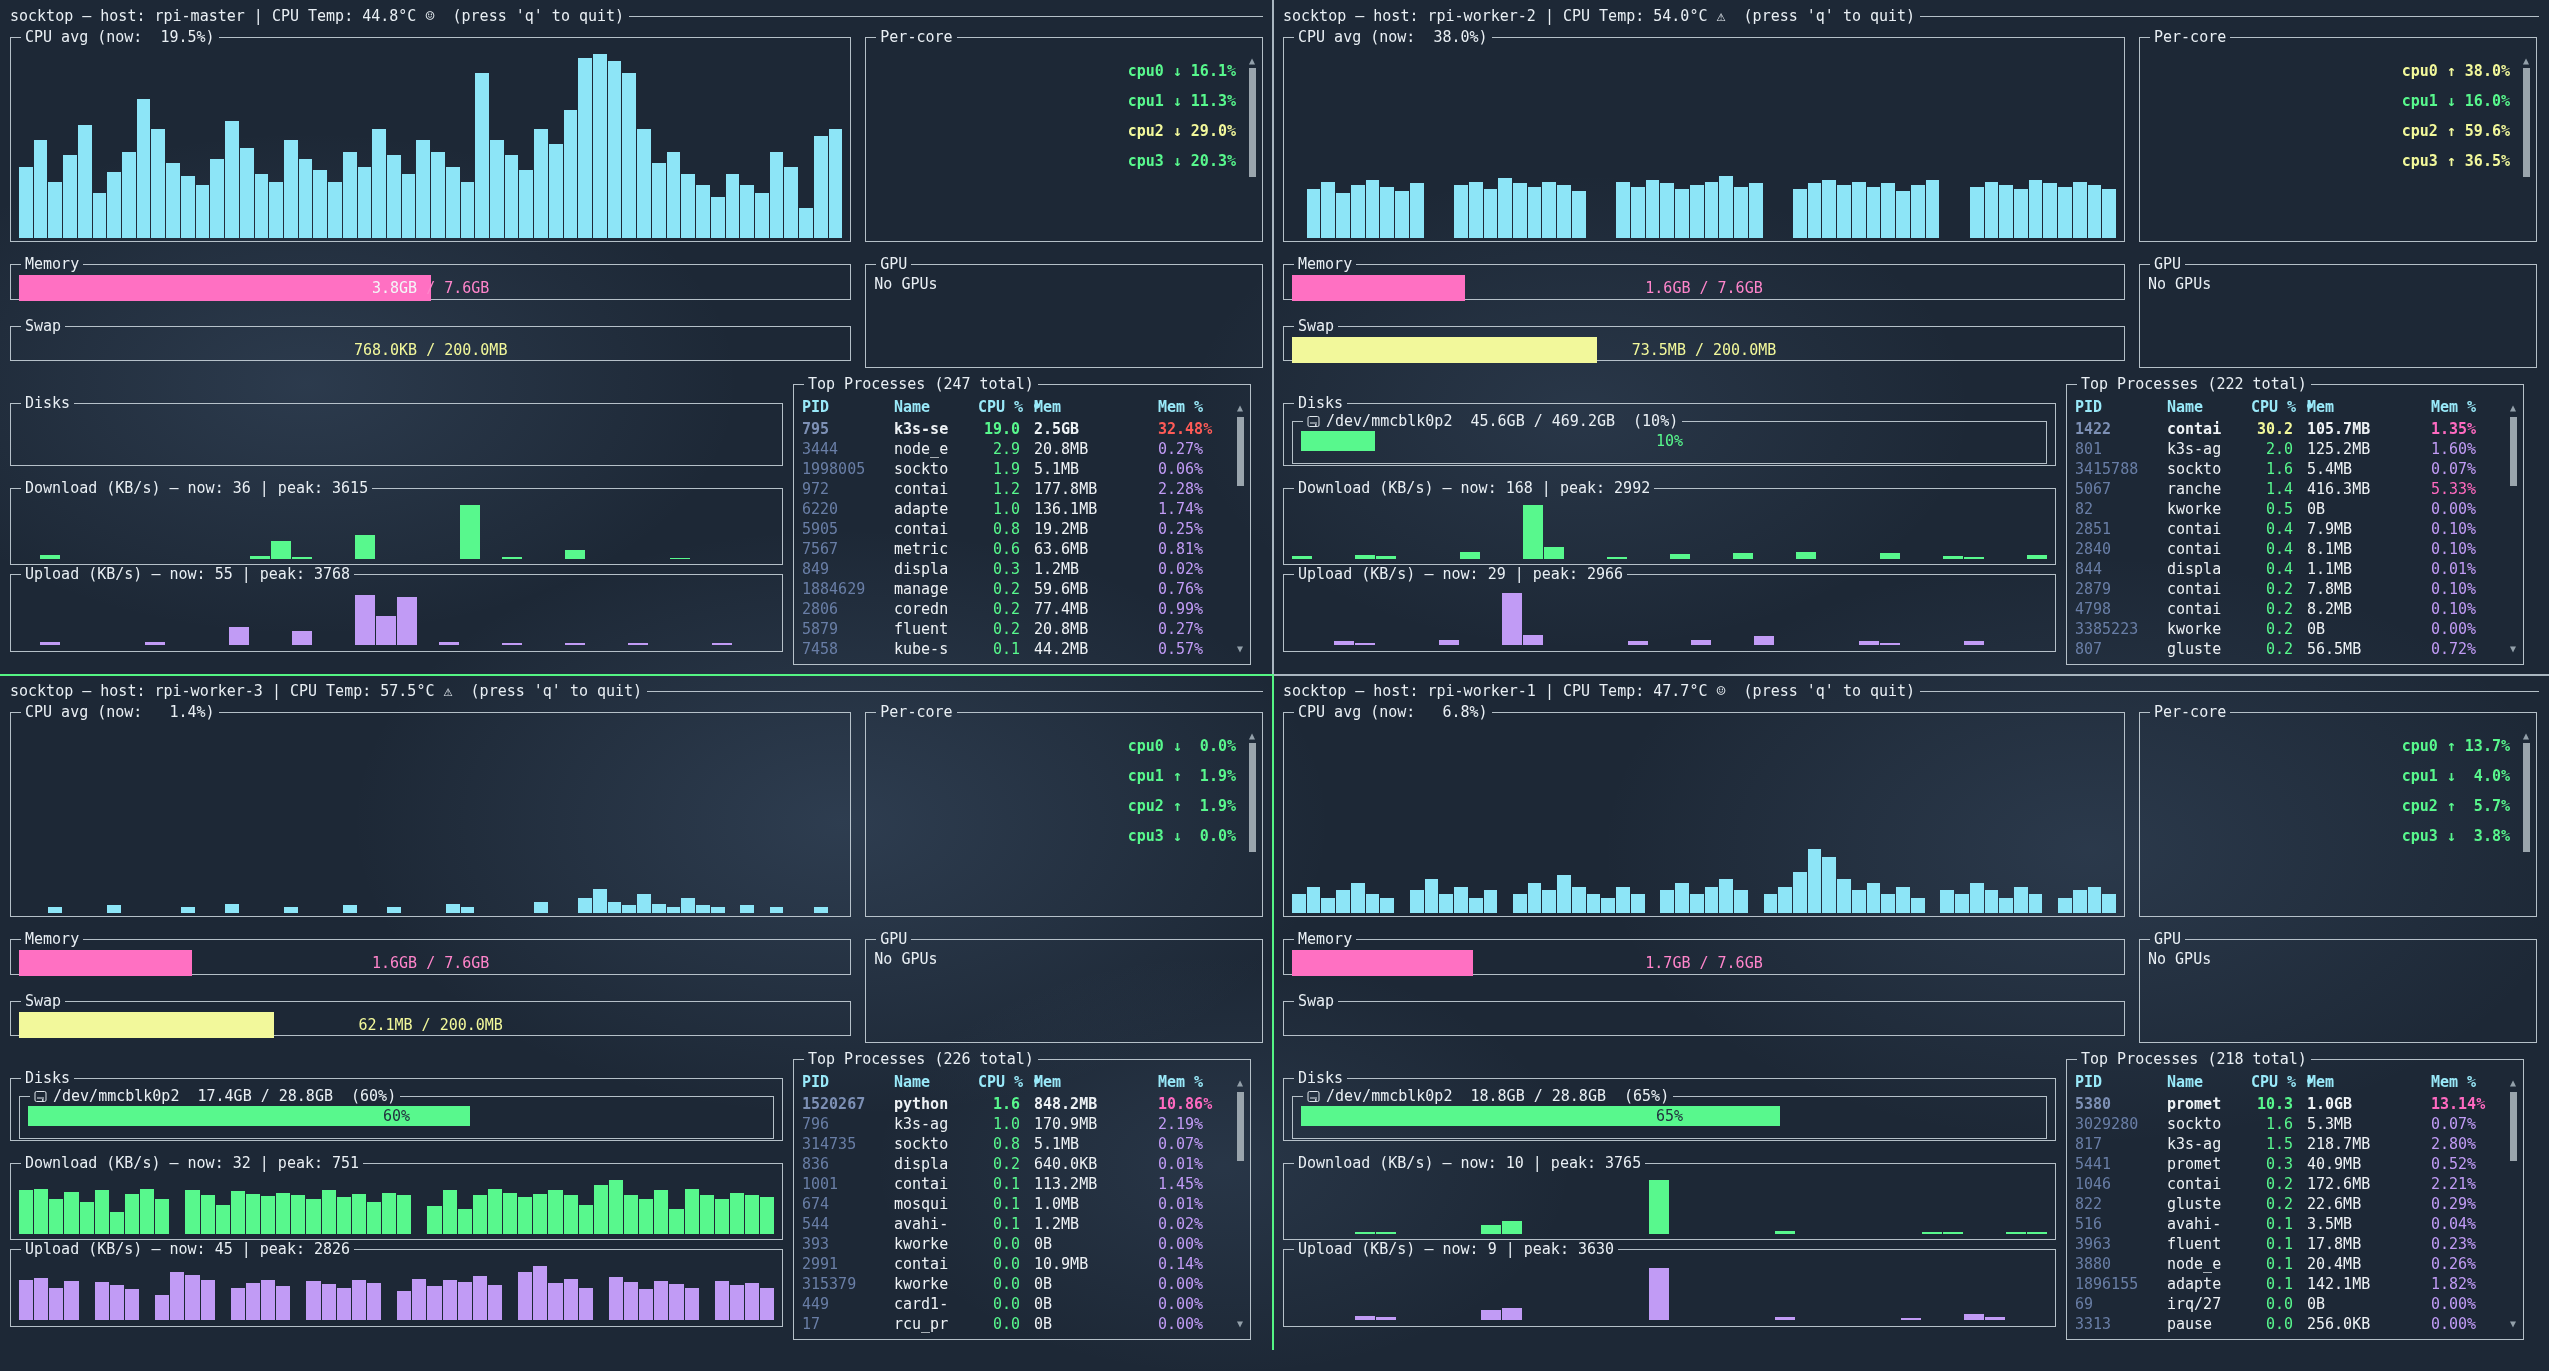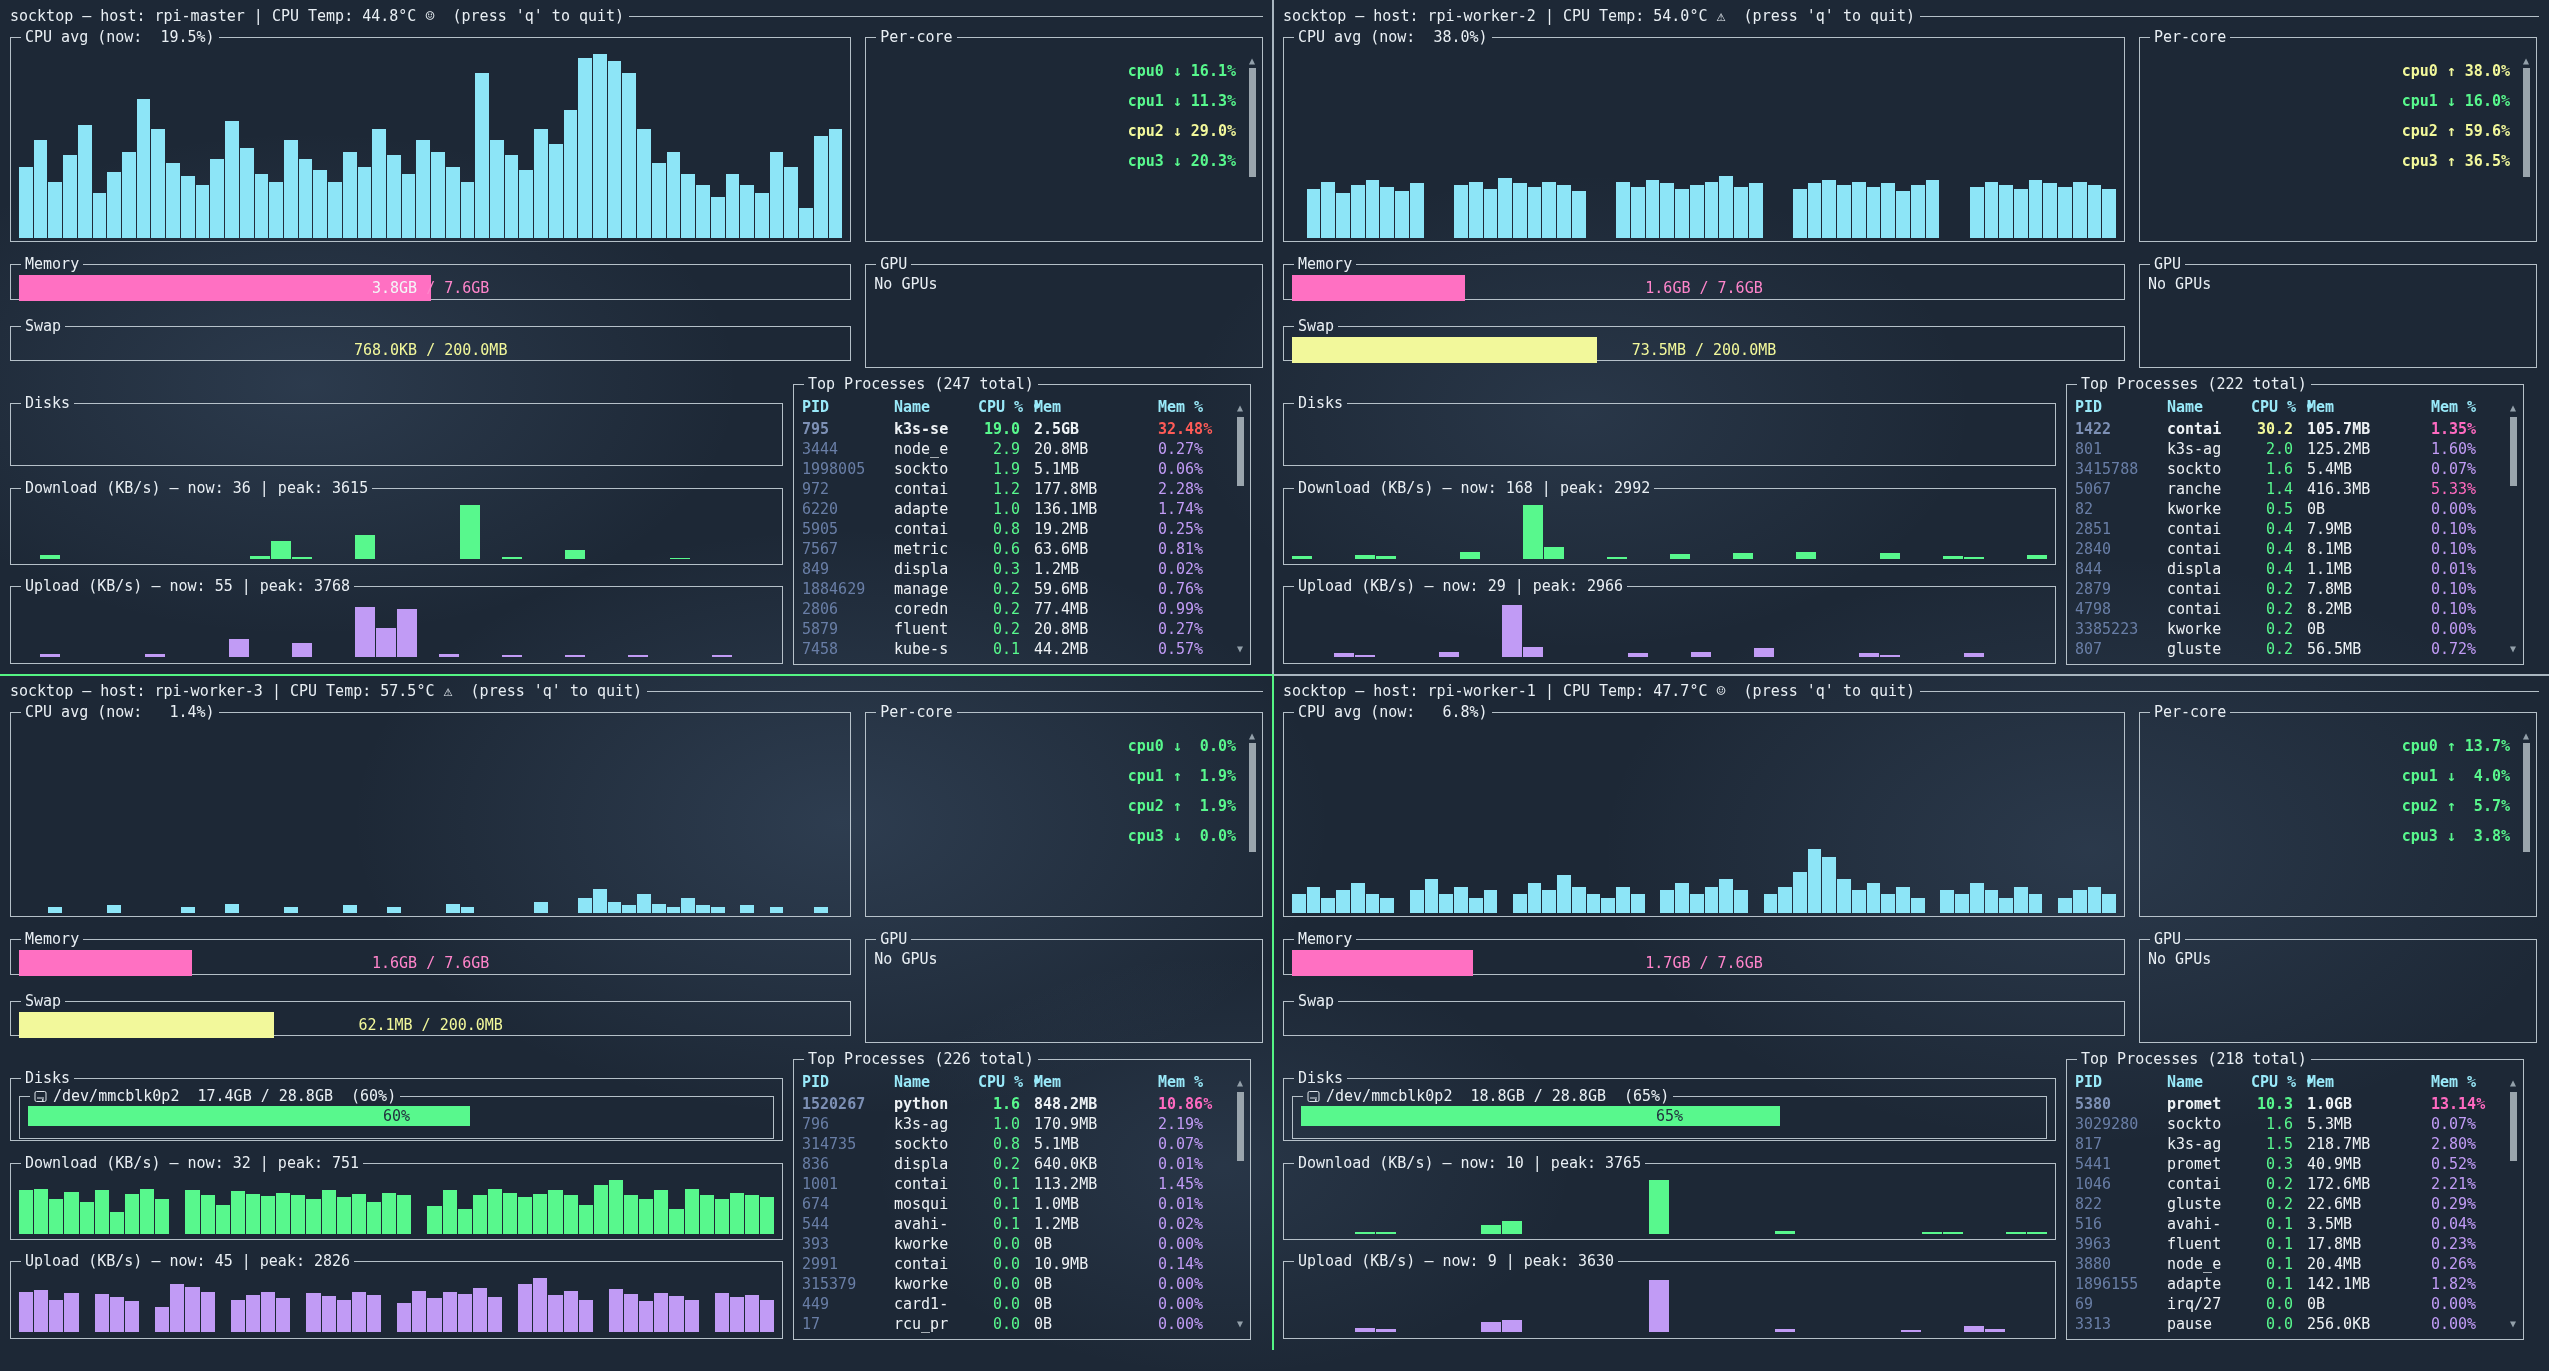--- a/index.html
+++ b/index.html
@@ -38,21 +38,21 @@
   .mem-box{height:45px;}
   .swap-box{height:44px; margin-top:17px;}
   .gpu-box{width:398px; height:113px; margin-left:14px;}
   .gpu-text{margin-top:2px;}
   .rowC{display:flex;}
   .colL2{width:773px; margin-top:19px;}
   .disks-box{height:72px; padding:0 6px 3px 6px;}
   .disk-inner{margin-top:0; padding:0 6px 3px 6px; height:52px;}
   .disk-legend{display:inline-flex; align-items:center; gap:6px;}
   .down-box{height:86px; margin-top:13px;}
-  .up-box{height:87px; margin-top:12px;}
+  .up-box{height:87px; }
   .proc-box{width:458px; height:290px; margin-left:10px; position:relative;}
   .bars{display:flex; align-items:flex-end; gap:1px;}
   .bars i{flex:1 1 0; display:block; min-width:1px;}
   .cpu-bars{height:188px; margin-top:4px;}
   .net-bars{height:56px; margin-top:6px;}
   .b-cyan{background:var(--cyan);} .b-green{background:var(--green);}
   .b-yellow{background:var(--yellow);} .b-purple{background:var(--purple);}
   .percore-rows{margin-top:4px; padding-right:16px;}
   .percore-row{display:flex; align-items:flex-end; height:30px;}
   .spark{flex:1; height:26px; display:flex; align-items:flex-end; gap:1px; margin-right:6px;}
@@ -677,20 +677,31 @@
       </div>
       <fieldset class="box gpu-box">
         <legend>GPU</legend>
         <div class="gpu-text">No GPUs</div>
       </fieldset>
     </div>
     <div class="rowC">
       <div class="colL2">
         <fieldset class="box disks-box">
           <legend>Disks</legend>
+          <fieldset class="box disk-inner">
+            <legend class="disk-legend"><span class="disk-icon"><svg width="13" height="13" viewBox="0 0 13 13">
+                        <rect x="1" y="1.5" width="11" height="10" rx="1.5" fill="none" stroke="#dfe6ec" stroke-width="1"></rect>
+                        <line x1="3" y1="8" x2="10" y2="8" stroke="#dfe6ec" stroke-width="1"></line>
+                        <circle cx="8.8" cy="10" r="0.9" fill="#dfe6ec"></circle>
+                      </svg></span><span>/dev/mmcblk0p2  45.6GB / 469.2GB  (10%)</span></legend>
+            <div class="meter disk-meter">
+              <span class="fill fill-green" style="width: 10%;"></span>
+              <span class="txt disk-txt">10%</span>
+            </div>
+          </fieldset>
         </fieldset>
         <fieldset class="box net-box down-box">
           <legend>Download (KB/s) — now: 168 | peak: 2992</legend>
           <div class="bars net-bars">
                   <i class="b-green" style="height: 5%;"></i>
                   <i class="b-green" style="height: 0%;"></i>
                   <i class="b-green" style="height: 0%;"></i>
                   <i class="b-green" style="height: 8%;"></i>
                   <i class="b-green" style="height: 6%;"></i>
                   <i class="b-green" style="height: 0%;"></i>

